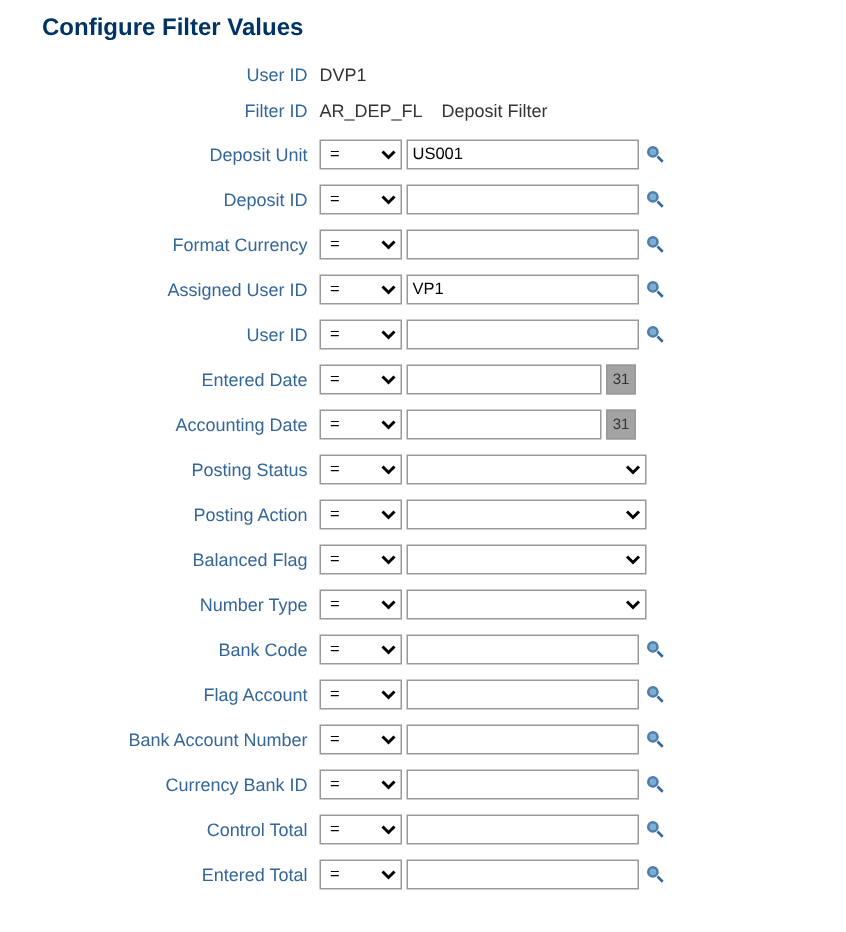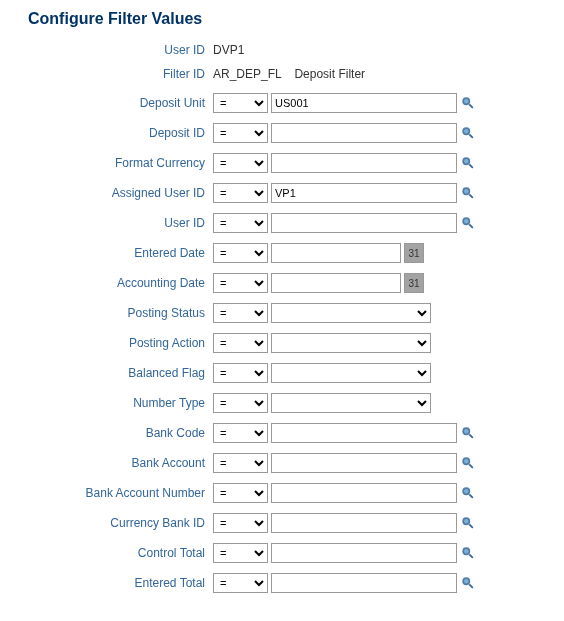--- a/index.html
+++ b/index.html
@@ -55,21 +55,21 @@
       padding: 0 2px;
     }
     input[type="text"] {
       height: 20px;
       font-size: 11px;
       border: 1px solid #999;
       padding: 0 3px;
       width: 155px;
     }
     input[type="text"].short {
-      width: 186px;
+      width: 155px;
     }
     .lookup-icon {
       width: 16px;
       height: 16px;
       cursor: pointer;
       display: inline-flex;
       align-items: center;
       justify-content: center;
     }
     .lookup-icon svg {
@@ -212,21 +212,21 @@
         <select><option value="=">=</option><option value="&lt;">&lt;</option><option value="&gt;">&gt;</option><option value="&lt;=">&lt;=</option><option value="&gt;=">&gt;=</option><option value="&lt;&gt;">&lt;&gt;</option><option value="IN">IN</option></select>
         <input type="text" class="short" style="">
         <span class="lookup-icon">
           <svg viewBox="0 0 16 16" xmlns="http://www.w3.org/2000/svg">
         <circle cx="6" cy="6" r="4.5" fill="#336699" opacity="0.85"></circle>
         <line x1="9.5" y1="9.5" x2="13.5" y2="13.5" stroke="#336699" stroke-width="2"></line>
         <circle cx="6" cy="6" r="2.5" fill="#7ab0d8"></circle>
       </svg>
         </span>
       </div>
-      <div class="label-cell">Bank Account</div>
+      <div class="label-cell">Flag Account</div>
       <div class="field-cell">
         <select><option value="=">=</option><option value="&lt;">&lt;</option><option value="&gt;">&gt;</option><option value="&lt;=">&lt;=</option><option value="&gt;=">&gt;=</option><option value="&lt;&gt;">&lt;&gt;</option><option value="IN">IN</option></select>
         <input type="text" class="short" style="">
         <span class="lookup-icon">
           <svg viewBox="0 0 16 16" xmlns="http://www.w3.org/2000/svg">
         <circle cx="6" cy="6" r="4.5" fill="#336699" opacity="0.85"></circle>
         <line x1="9.5" y1="9.5" x2="13.5" y2="13.5" stroke="#336699" stroke-width="2"></line>
         <circle cx="6" cy="6" r="2.5" fill="#7ab0d8"></circle>
       </svg>
         </span>

